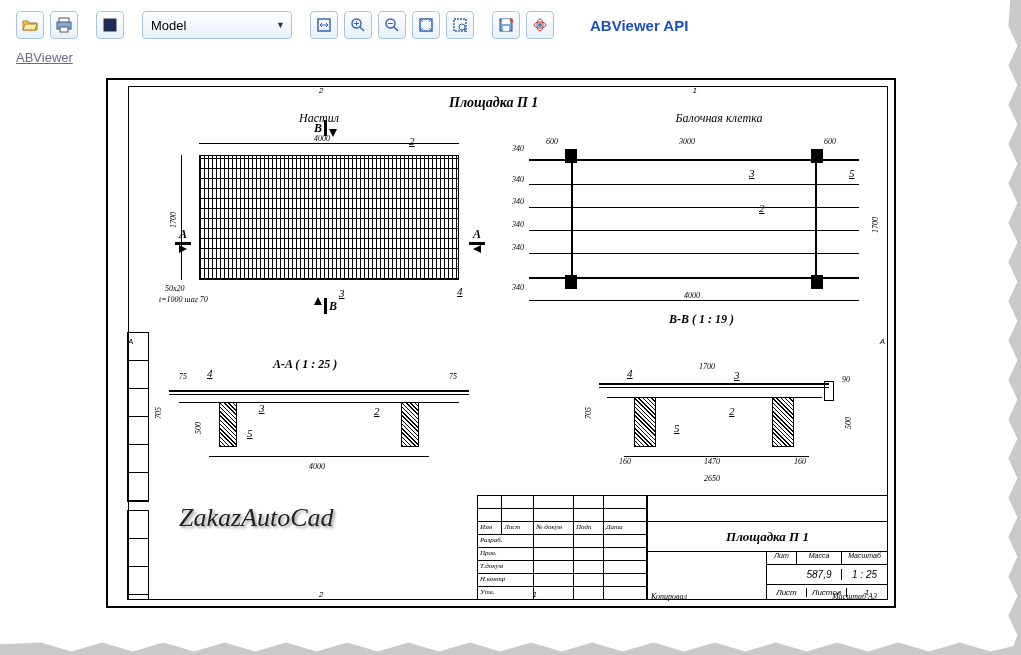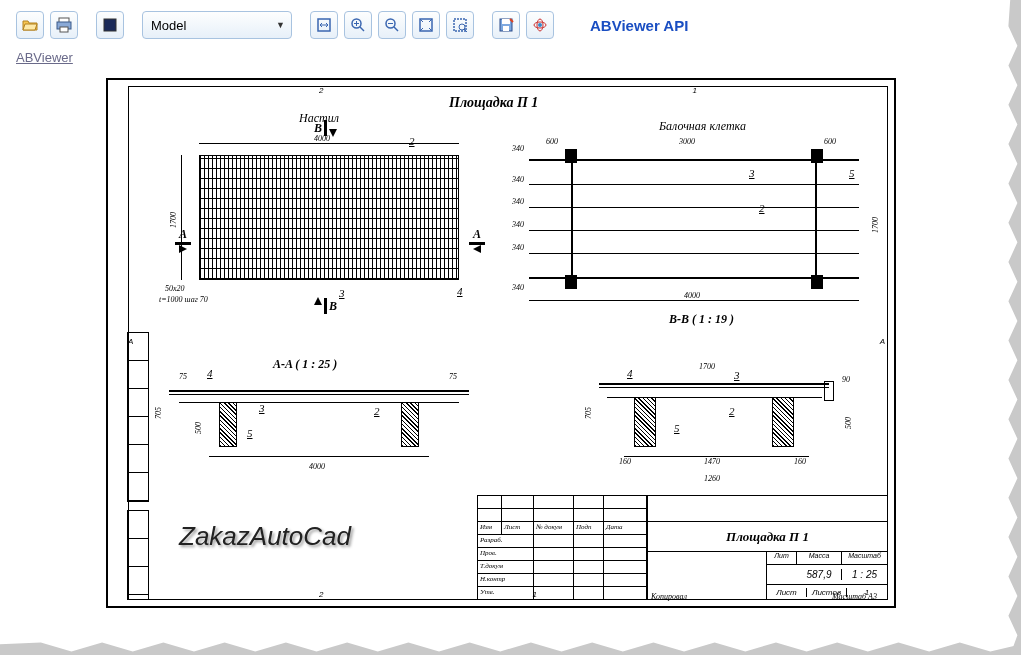--- a/index.html
+++ b/index.html
@@ -144,22 +144,22 @@
     width: 410px;
     height: 104px;
     border-top: 1.5px solid #000;
     border-left: 1.5px solid #000;
   }
   .tb-row { border-bottom: 1px solid #000; height: 13px; display:flex; }
   .tb-cell { border-right: 1px solid #000; font-size: 7px; font-style: italic; font-family:"Times New Roman",serif; padding:1px 2px; overflow:hidden; }
   .watermark {
     position: absolute;
     left: 50px;
-    bottom: 48px;
-    font-family: Liberation Sans, sans-serif;
+    bottom: 66px;
+    font-family: Liberation Serif, serif;
     font-style: italic;
     font-size: 26px;
     color: #222;
     text-shadow: 2px 2px 3px rgba(0,0,0,0.4);
     pointer-events: none;
     line-height: 1.1;
   }
   .watermark .sub { font-size: 18px; }
   
   .side-stamp {
@@ -285,21 +285,21 @@
 
       <span class="frame-tick" style="left:190px;top:-1px">2</span>
       <span class="frame-tick" style="right:190px;top:-1px">1</span>
       <span class="frame-tick" style="left:190px;bottom:0">2</span>
       <span class="frame-tick" style="right:350px;bottom:0">1</span>
       <span class="frame-tick" style="left:-1px;top:250px">А</span>
       <span class="frame-tick" style="right:2px;top:250px">А</span>
 
       <div class="dlabel title" style="left:320px;top:8px">Площадка П 1</div>
       <div class="dlabel subtitle" style="left:170px;top:24px">Настил</div>
-      <div class="dlabel subtitle" style="left:530px;top:32px;width:120px">Балочная клетка</div>
+      <div class="dlabel subtitle" style="left:530px;top:24px;text-align:center;width:120px">Балочная клетка</div>
 
       <div class="grating" style="left:70px;top:68px;width:260px;height:125px"></div>
 
       <div class="hline" style="left:70px;top:56px;width:260px"></div>
       <span class="dim-txt" style="left:185px;top:47px">4000</span>
       <div class="vline" style="left:52px;top:68px;height:125px"></div>
       <span class="dim-txt" style="left:40px;top:125px;writing-mode:vertical-rl;transform:rotate(180deg)">1700</span>
       <span class="dim-txt" style="left:36px;top:197px">50x20</span>
       <span class="dim-txt" style="left:30px;top:208px">t=1000 шаг 70</span>
 
@@ -393,21 +393,21 @@
       <span class="callout" style="left:605px;top:282px">3</span>
       <span class="callout" style="left:600px;top:318px">2</span>
       <span class="callout" style="left:545px;top:335px">5</span>
       <span class="dim-txt" style="left:570px;top:275px">1700</span>
       <span class="dim-txt" style="left:713px;top:288px">90</span>
       <span class="dim-txt" style="left:455px;top:320px;writing-mode:vertical-rl;transform:rotate(180deg)">705</span>
       <span class="dim-txt" style="left:715px;top:330px;writing-mode:vertical-rl;transform:rotate(180deg)">500</span>
       <span class="dim-txt" style="left:490px;top:370px">160</span>
       <span class="dim-txt" style="left:665px;top:370px">160</span>
       <span class="dim-txt" style="left:575px;top:370px">1470</span>
-      <span class="dim-txt" style="left:575px;top:387px">1260</span>
+      <span class="dim-txt" style="left:575px;top:387px">2650</span>
 
       <div class="title-block">
         <div style="display:flex;height:100%">
           <div style="width:170px;border-right:1.5px solid #000">
             <div class="tb-row">
                 <div class="tb-cell" style="width:24px"></div>
                 <div class="tb-cell" style="width:32px"></div>
                 <div class="tb-cell" style="width:40px"></div>
                 <div class="tb-cell" style="width:30px"></div>
                 <div class="tb-cell" style="flex:1"></div>

